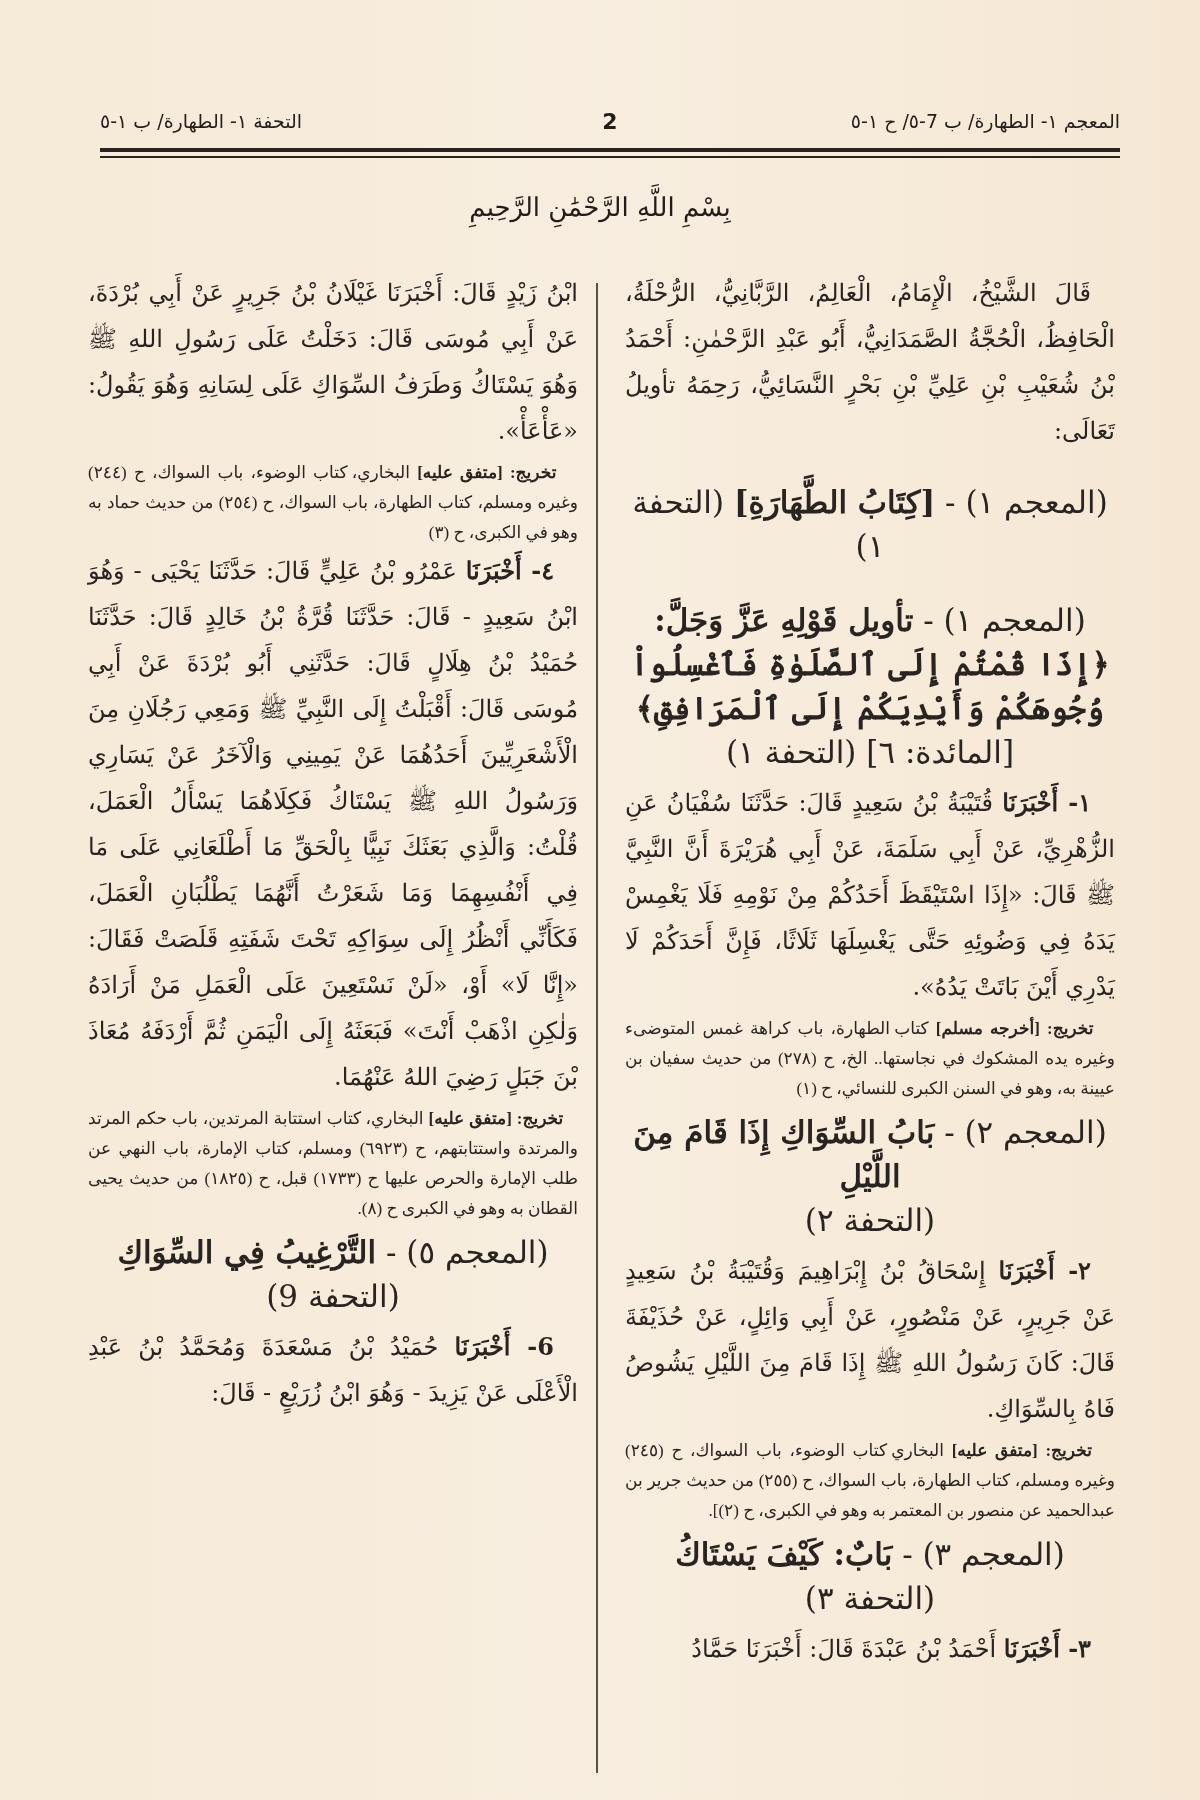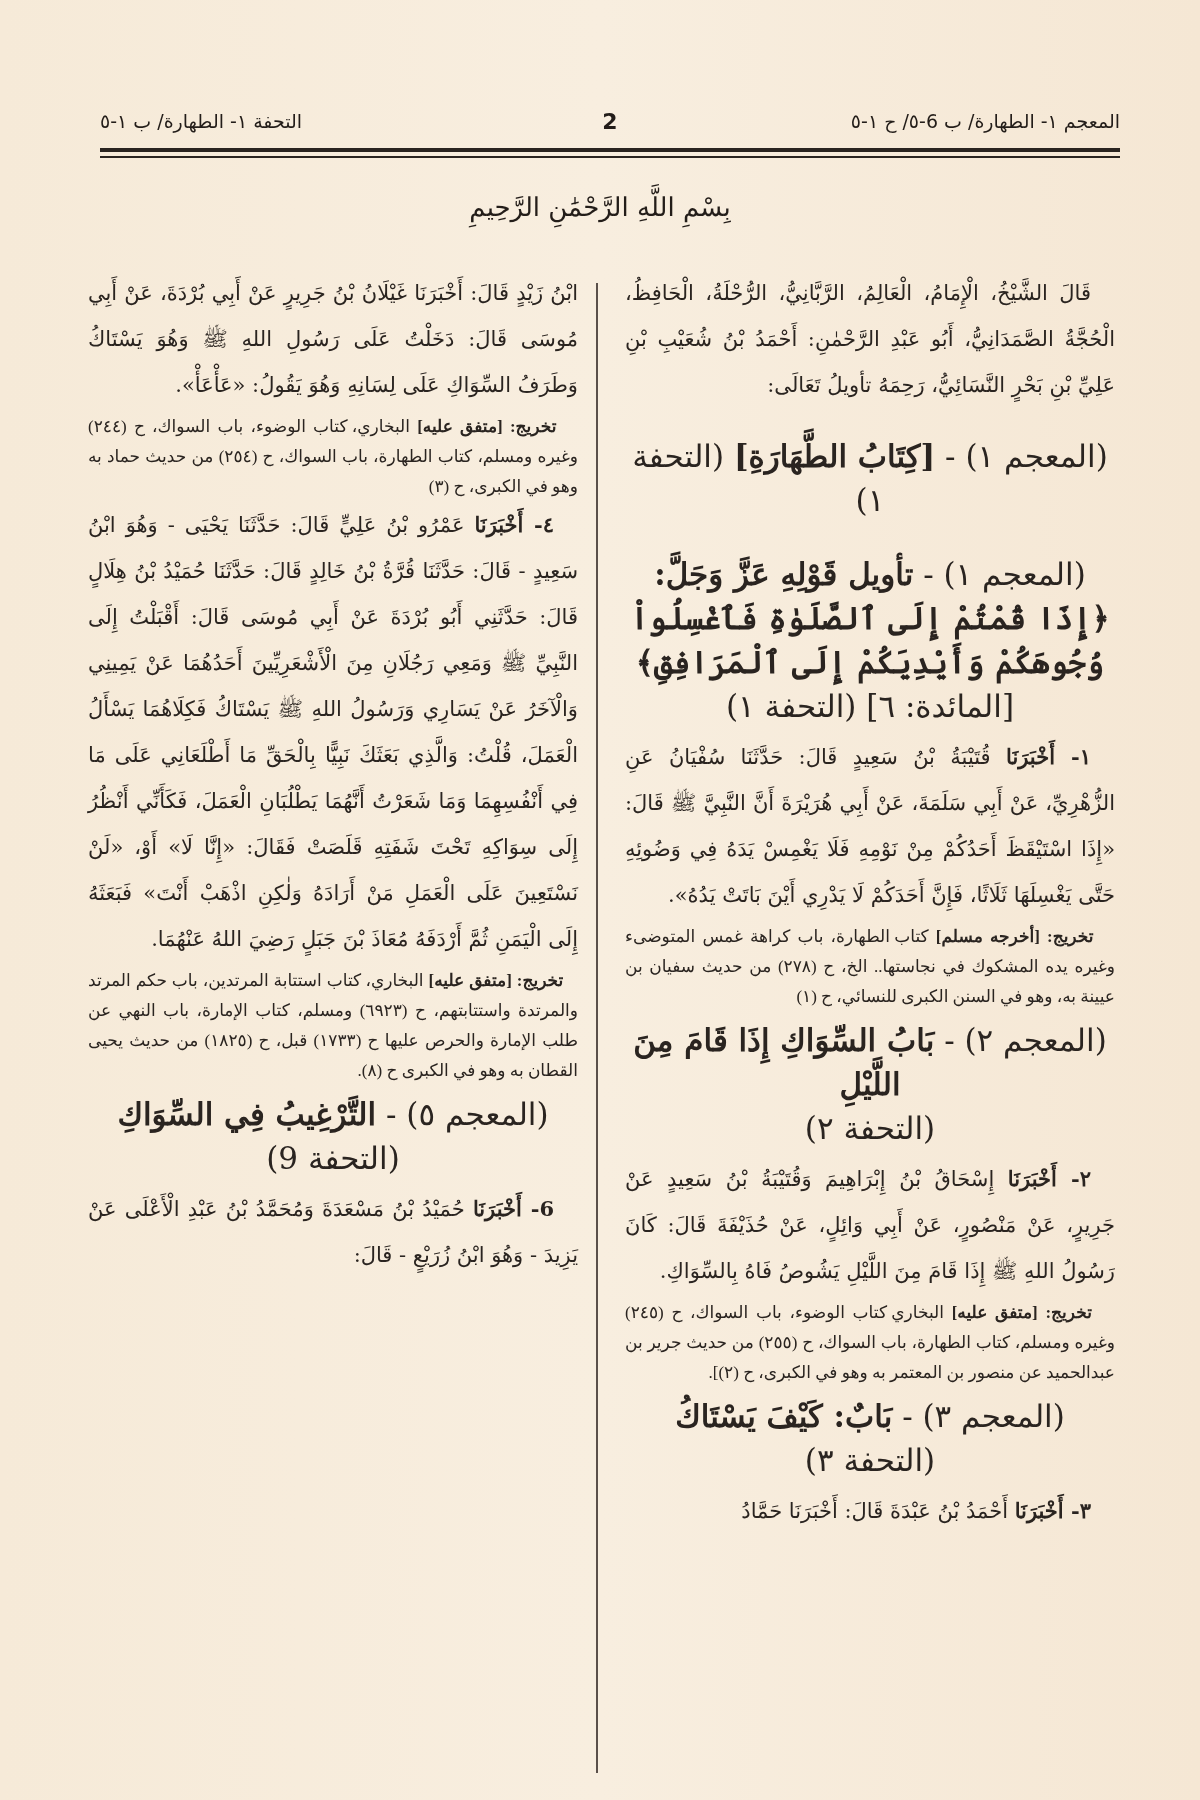--- a/index.html
+++ b/index.html
@@ -27,35 +27,35 @@
       position: absolute; left: 0; width: 1200px; top: 192px; text-align: center;
       direction: rtl; font-size: 26px; color: #231d19; letter-spacing: 1px;
     }
     .col {
       position: absolute; top: 270px; width: 490px; direction: rtl; text-align: justify;
       text-align-last: right;
     }
     .col-right { left: 625px; }
     .col-left { left: 88px; }
     .divider { position: absolute; left: 596px; top: 283px; width: 1.5px; height: 1490px; background: #5a504a; }
-    .p { font-size: 21px; line-height: 46px; }
+    .p { font-size: 24px; line-height: 46px; }
     .p.indent { text-indent: 24px; }
     .note { font-size: 17px; line-height: 30px; font-family: Liberation Serif, serif; margin-top: 4px; }
     .heading { font-size: 31px; line-height: 44px; text-align: center; text-align-last: center; margin: 6px 0; }
     .heading b { font-weight: bold; }
     .heading.spaced { margin: 26px 0 30px; }
     b { font-weight: bold; }
   </style>
 </head>
 <body>
 
 <div class="page">
 
   <div class="header">
-    <span>المعجم ١- الطهارة/ ب 6-٥/ ح ١-٥</span>
+    <span>المعجم ١- الطهارة/ ب 7-٥/ ح ١-٥</span>
     <span class="page-num">2</span>
     <span>التحفة ١- الطهارة/ ب ١-٥</span>
   </div>
   <div class="rule-thick"></div>
   <div class="rule-thin"></div>
 
   <div class="basmala">بِسْمِ اللَّهِ الرَّحْمَٰنِ الرَّحِيمِ</div>
 
   <div class="divider"></div>
 

